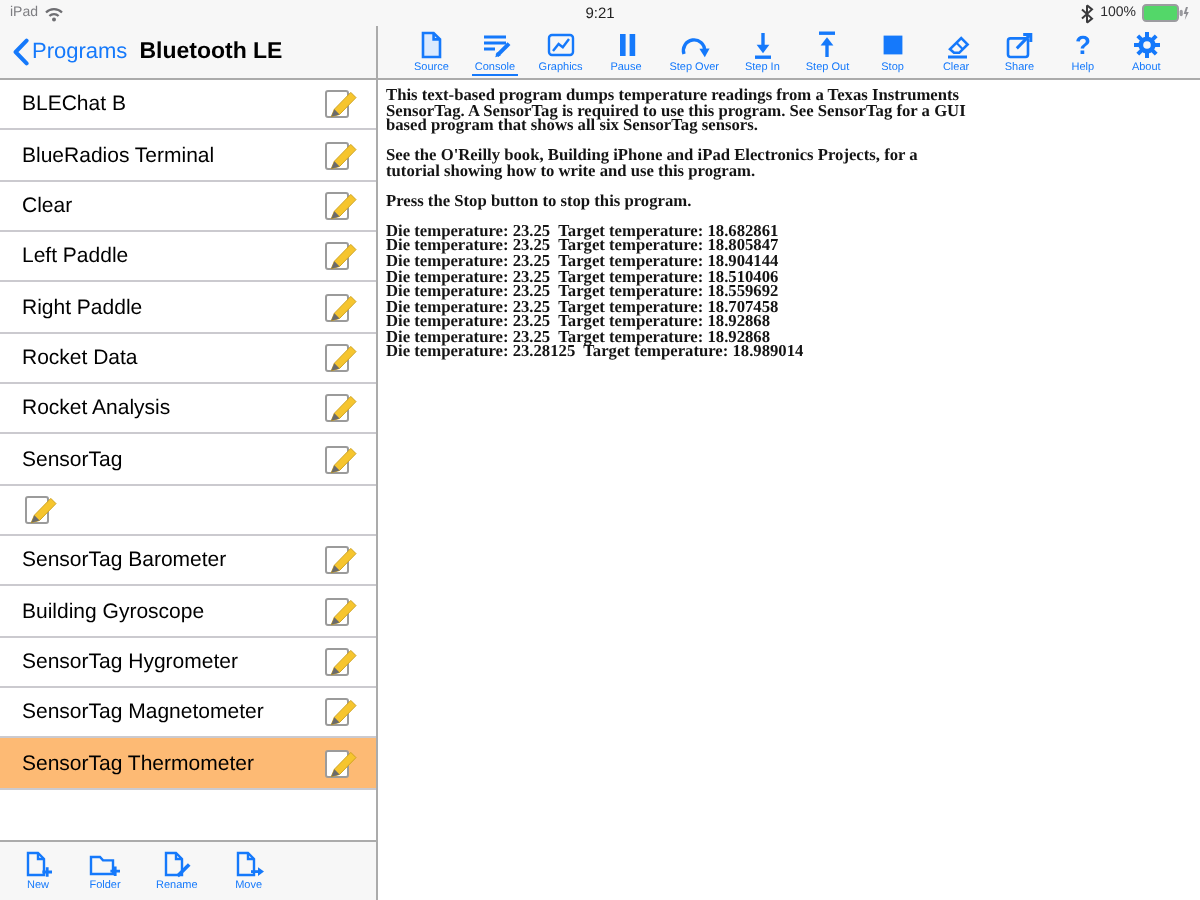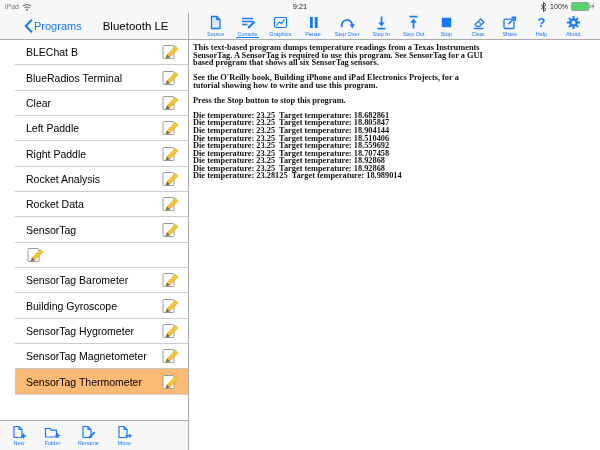--- a/index.html
+++ b/index.html
@@ -22,26 +22,26 @@
   }
   .sb-right {display:flex; align-items:center; gap:3px; margin-left:auto; z-index:2;}
   .sb-batt-label {font-size:7px; color:#2c2c2e;}
   
   .left-panel {
     position:absolute; top:13px; left:0; width:189px; bottom:0;
     background:#fff; border-right:1px solid #ababab; box-sizing:border-box;
   }
   .navbar {
     height:27px; background:#f7f7f7; border-bottom:1px solid #ababab;
-    box-sizing:border-box; display:flex; align-items:center; padding:0 24px;gap:15px;
+    box-sizing:border-box; display:flex; align-items:center; padding:0 6px;
   }
   .back-btn {display:flex; align-items:center; gap:1px; cursor:pointer;}
   .back-label {font-size:11px; color:#1579fb;}
-  .nav-title {font-size:11.5px; font-weight:normal; color:#000; margin-left:6px; white-space:nowrap;}
-  .program-list {position:absolute; top:27px; left:0; right:0; bottom:30px; overflow:hidden;margin-left:15px;}
+  .nav-title {font-size:11.5px; font-weight:bold; color:#000; margin-left:6px; white-space:nowrap;}
+  .program-list {position:absolute; top:27px; left:0; right:0; bottom:30px; overflow:hidden;}
   .row {
     height:25.35px; box-sizing:border-box; display:flex; align-items:center;
     justify-content:space-between; padding:0 8px 0 11px;
     border-bottom:1px solid #cbcacf; background:#fff; cursor:pointer;
   }
   .row.selected {background:#fdba74;}
   .row-label {font-size:10.5px; color:#000; white-space:nowrap;}
   .row-edit {display:flex; align-items:center;}
   .bottombar {
     position:absolute; left:0; right:0; bottom:0; height:30px;
@@ -172,32 +172,32 @@
     <span class="row-edit">
       <svg width="19" height="16" viewBox="0 0 19 16">
         <rect x="2" y="1.5" width="11" height="13" rx="1" fill="#fff" stroke="#9b9b9b"></rect>
         <path d="M4.6 14.4 L6.2 10.6 L14.4 2.2 L17 4.8 L8.8 13.2 Z" fill="#f6c52e" stroke="#cfa31f" stroke-width="0.5"></path>
         <path d="M4.6 14.4 L6.2 10.6 L8.8 13.2 Z" fill="#6b6b6b"></path>
       </svg>
     </span>
   </div>
 
   <div class="row">
+    <span class="row-label">Rocket Data</span>
+    <span class="row-edit">
+      <svg width="19" height="16" viewBox="0 0 19 16">
+        <rect x="2" y="1.5" width="11" height="13" rx="1" fill="#fff" stroke="#9b9b9b"></rect>
+        <path d="M4.6 14.4 L6.2 10.6 L14.4 2.2 L17 4.8 L8.8 13.2 Z" fill="#f6c52e" stroke="#cfa31f" stroke-width="0.5"></path>
+        <path d="M4.6 14.4 L6.2 10.6 L8.8 13.2 Z" fill="#6b6b6b"></path>
+      </svg>
+    </span>
+  </div>
+
+  <div class="row">
     <span class="row-label">Rocket Analysis</span>
-    <span class="row-edit">
-      <svg width="19" height="16" viewBox="0 0 19 16">
-        <rect x="2" y="1.5" width="11" height="13" rx="1" fill="#fff" stroke="#9b9b9b"></rect>
-        <path d="M4.6 14.4 L6.2 10.6 L14.4 2.2 L17 4.8 L8.8 13.2 Z" fill="#f6c52e" stroke="#cfa31f" stroke-width="0.5"></path>
-        <path d="M4.6 14.4 L6.2 10.6 L8.8 13.2 Z" fill="#6b6b6b"></path>
-      </svg>
-    </span>
-  </div>
-
-  <div class="row">
-    <span class="row-label">Rocket Data</span>
     <span class="row-edit">
       <svg width="19" height="16" viewBox="0 0 19 16">
         <rect x="2" y="1.5" width="11" height="13" rx="1" fill="#fff" stroke="#9b9b9b"></rect>
         <path d="M4.6 14.4 L6.2 10.6 L14.4 2.2 L17 4.8 L8.8 13.2 Z" fill="#f6c52e" stroke="#cfa31f" stroke-width="0.5"></path>
         <path d="M4.6 14.4 L6.2 10.6 L8.8 13.2 Z" fill="#6b6b6b"></path>
       </svg>
     </span>
   </div>
 
   <div class="row">

